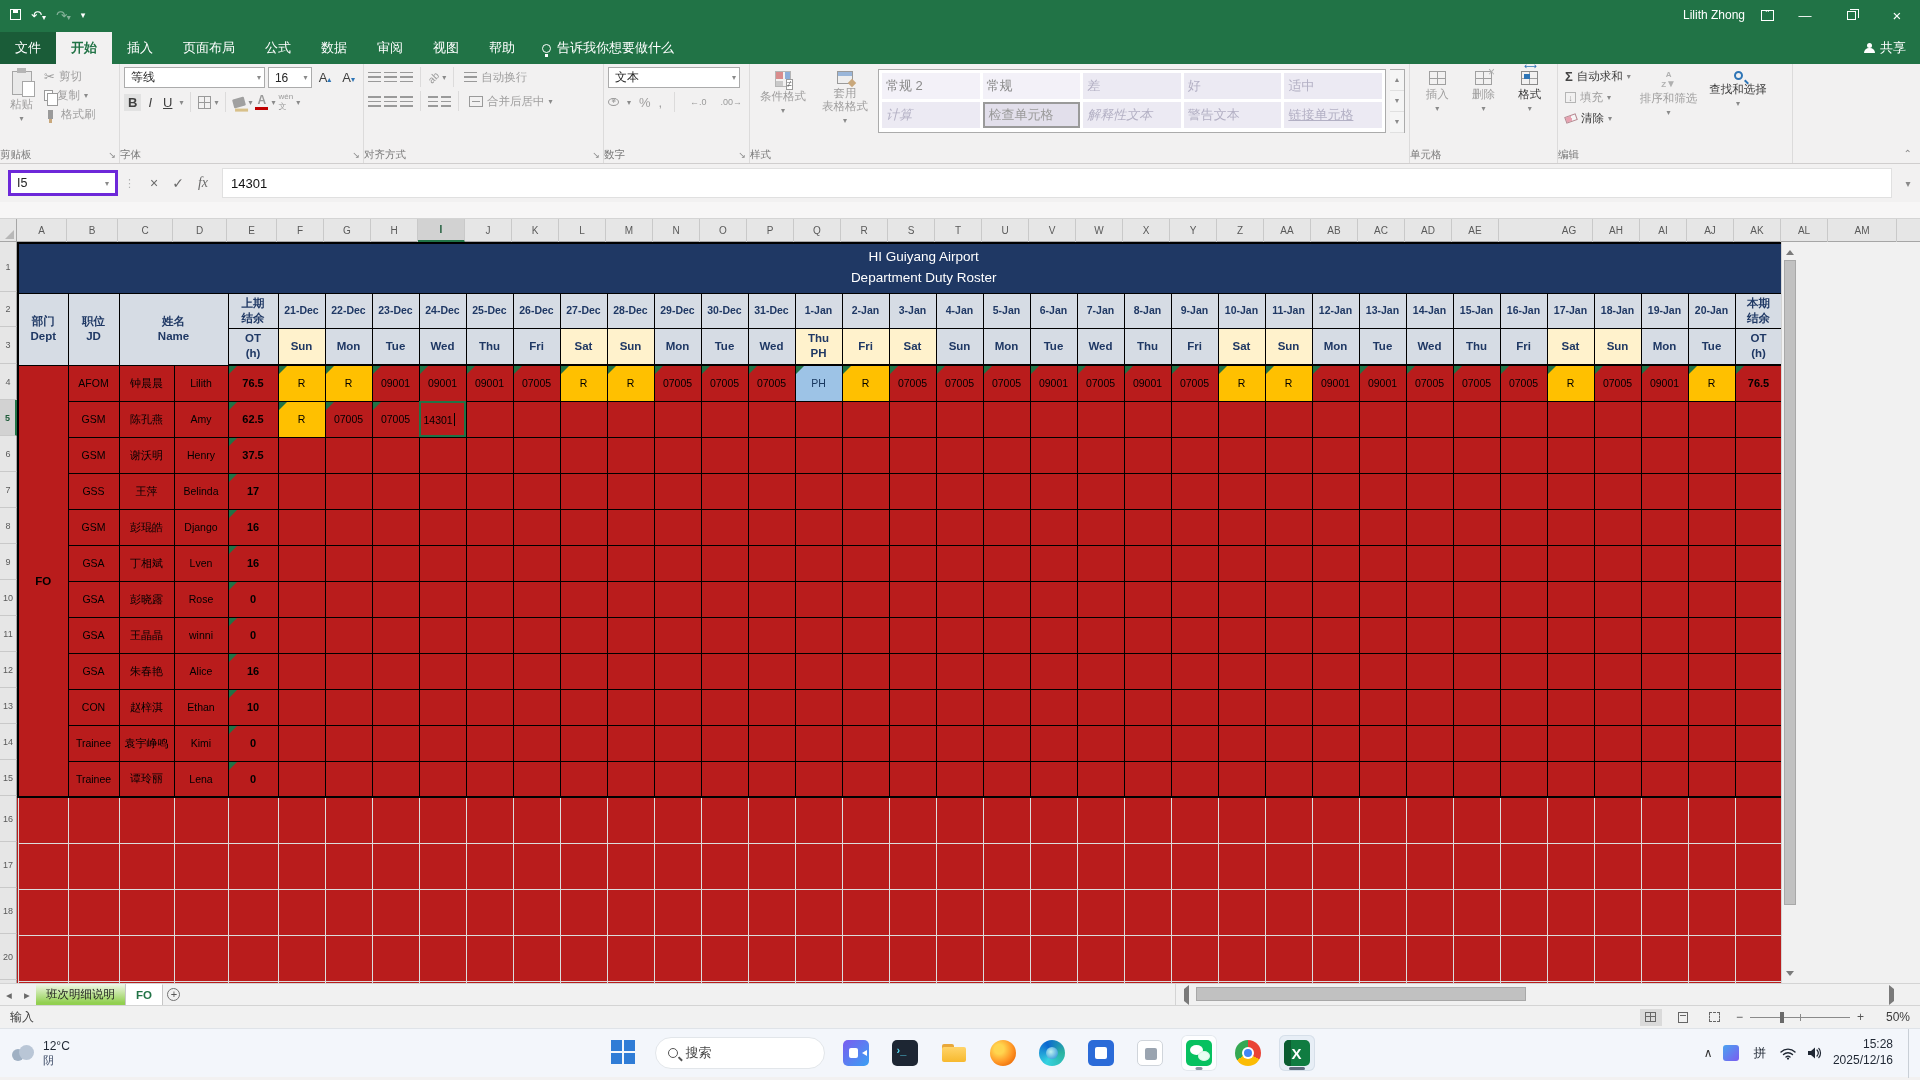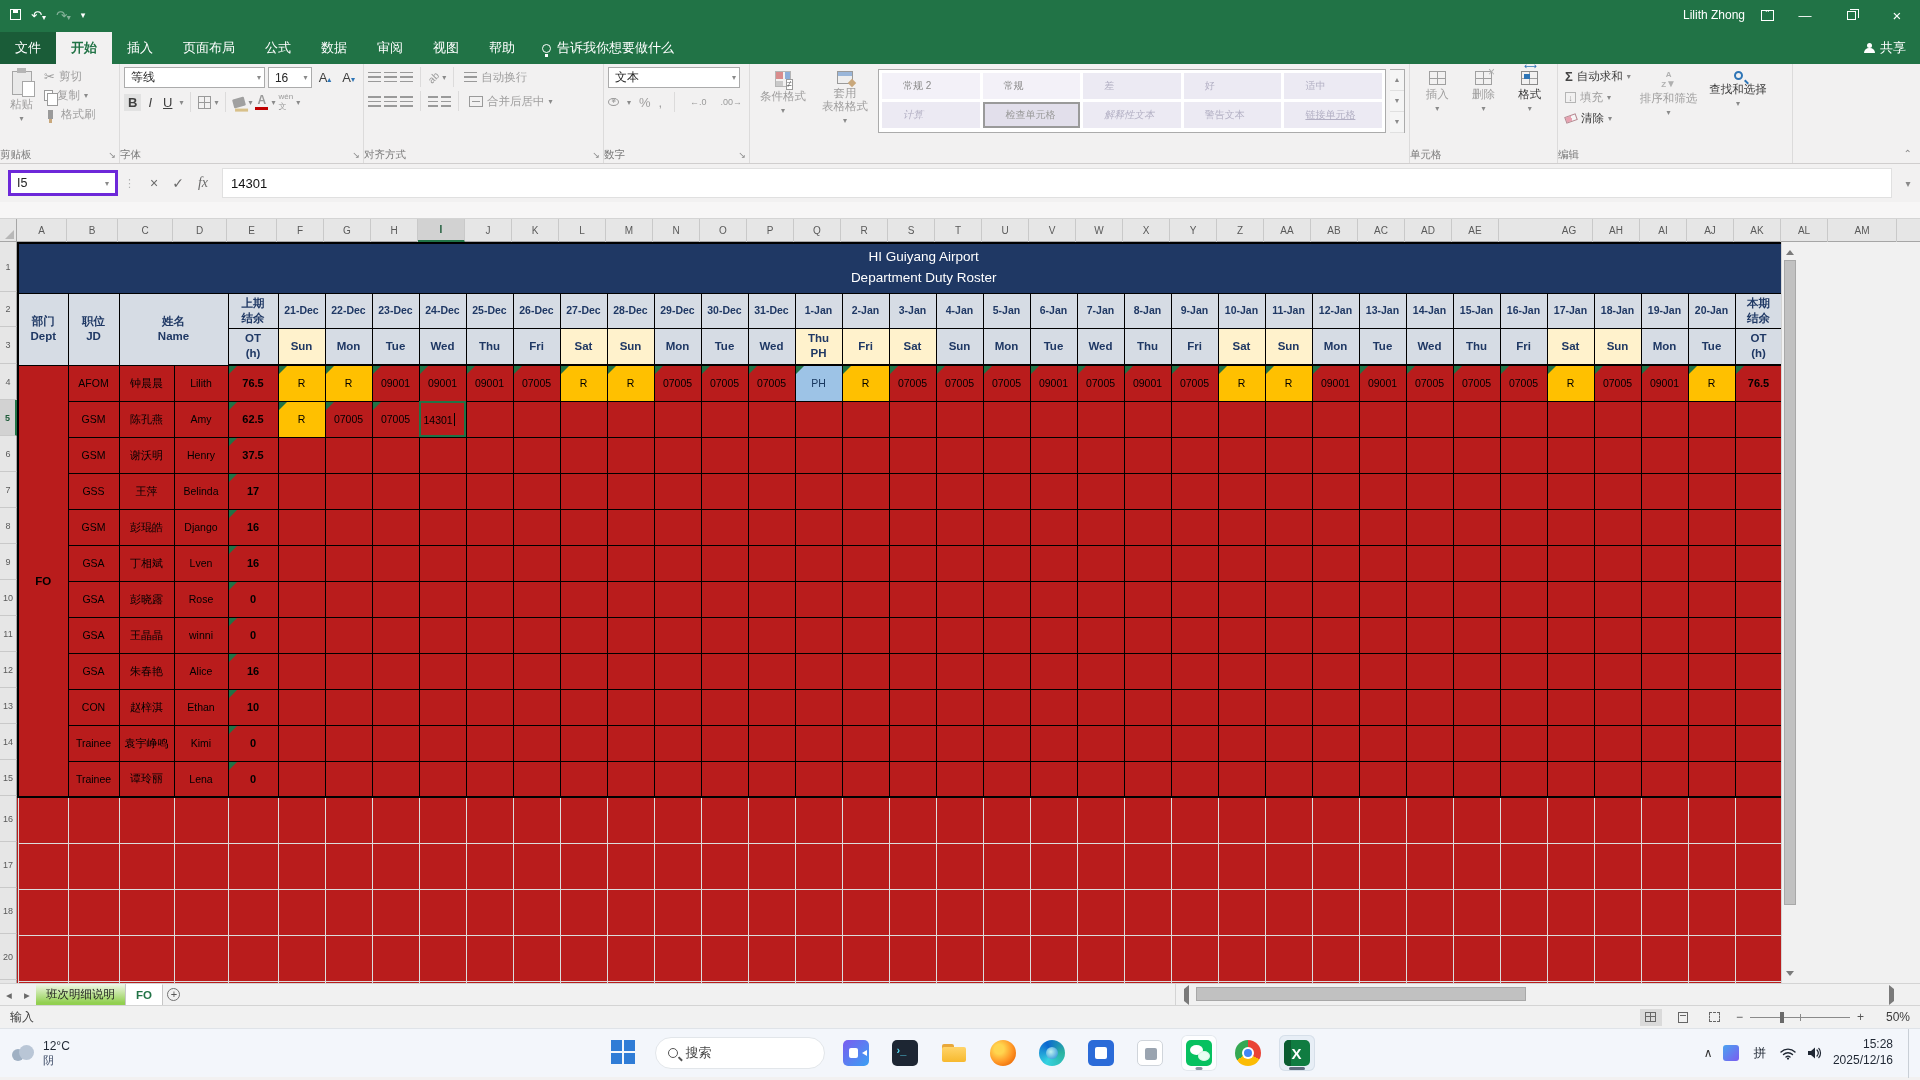--- a/index.html
+++ b/index.html
@@ -89,21 +89,21 @@
   
   .g-styles{width:660px;display:flex;gap:4px;}
   .ic-cond{width:16px;height:16px;background:
     linear-gradient(#d98c8c,#d98c8c) 0 0/7px 7px no-repeat,
     linear-gradient(#8caed9,#8caed9) 9px 0/7px 7px no-repeat,
     linear-gradient(#c9c9c9,#c9c9c9) 0 9px/7px 7px no-repeat;border:1px solid #b5b5b5;}
   .ic-cond:after{content:"≠";position:absolute;right:-3px;bottom:-4px;font-size:9px;background:#fff;border:1px solid #9a9a9a;line-height:1;color:#666;}
   .ic-ftab{width:16px;height:13px;border:1px solid #9a9a9a;background:linear-gradient(#9ab6d9 0 4px,#eee 4px);}
   .ic-ftab:after{content:"";position:absolute;right:-3px;bottom:-3px;width:6px;height:6px;background:#c9a87c;transform:rotate(45deg);}
   .gallery{flex:1;background:#fff;border:1px solid #ababab;display:grid;grid-template-columns:repeat(5,1fr);grid-auto-rows:26px;gap:3px;padding:3px;margin-top:2px;height:64px;}
-  .gcell{display:flex;align-items:center;padding-left:21px;font-size:10px;background:#eceaf3;color:#b3b0c4;}
+  .gcell{display:flex;align-items:center;padding-left:4px;font-size:13px;background:#eceaf3;color:#b3b0c4;}
   .gcell.g-norm{color:#8a8a8a;background:#f3f1f8;}
   .gcell.g-sel{border:2px solid #9a9a9a;background:#e2dfeb;color:#9a9a9a;}
   .gcell.g-ital{font-style:italic;}
   .gcell.g-und{text-decoration:underline;}
   .galscroll{width:15px;height:64px;margin-top:2px;border:1px solid #ababab;border-left:none;display:flex;flex-direction:column;background:#f5f5f5;}
   .galscroll div{flex:1;text-align:center;font-size:7px;color:#8a8a8a;border-bottom:1px solid #e0e0e0;line-height:20px;}
 
   
   .g-cells{width:148px;display:flex;justify-content:space-around;}
   .ic-grid{width:17px;height:14px;border:1px solid #a0a0a0;background:
@@ -440,20 +440,21 @@
         <div class="gcell g-sel">检查单元格</div>
         <div class="gcell g-ital">解释性文本</div>
         <div class="gcell">警告文本</div>
         <div class="gcell g-und">链接单元格</div>
       </div>
     <div class="galscroll">
         <div>▲</div>
         <div>▼</div>
         <div>▼</div>
       </div>
+    <div class="glabel">样式</div>
   </div>
 
   <div class="grp g-cells">
     <div class="bigbtn dim-t">
       <span class="mi ic-grid"></span>
       <span>插入</span>
         <span class="arrow">▾</span>
     </div>
     <div class="bigbtn dim-t">
       <span class="mi ic-grid del"></span>

